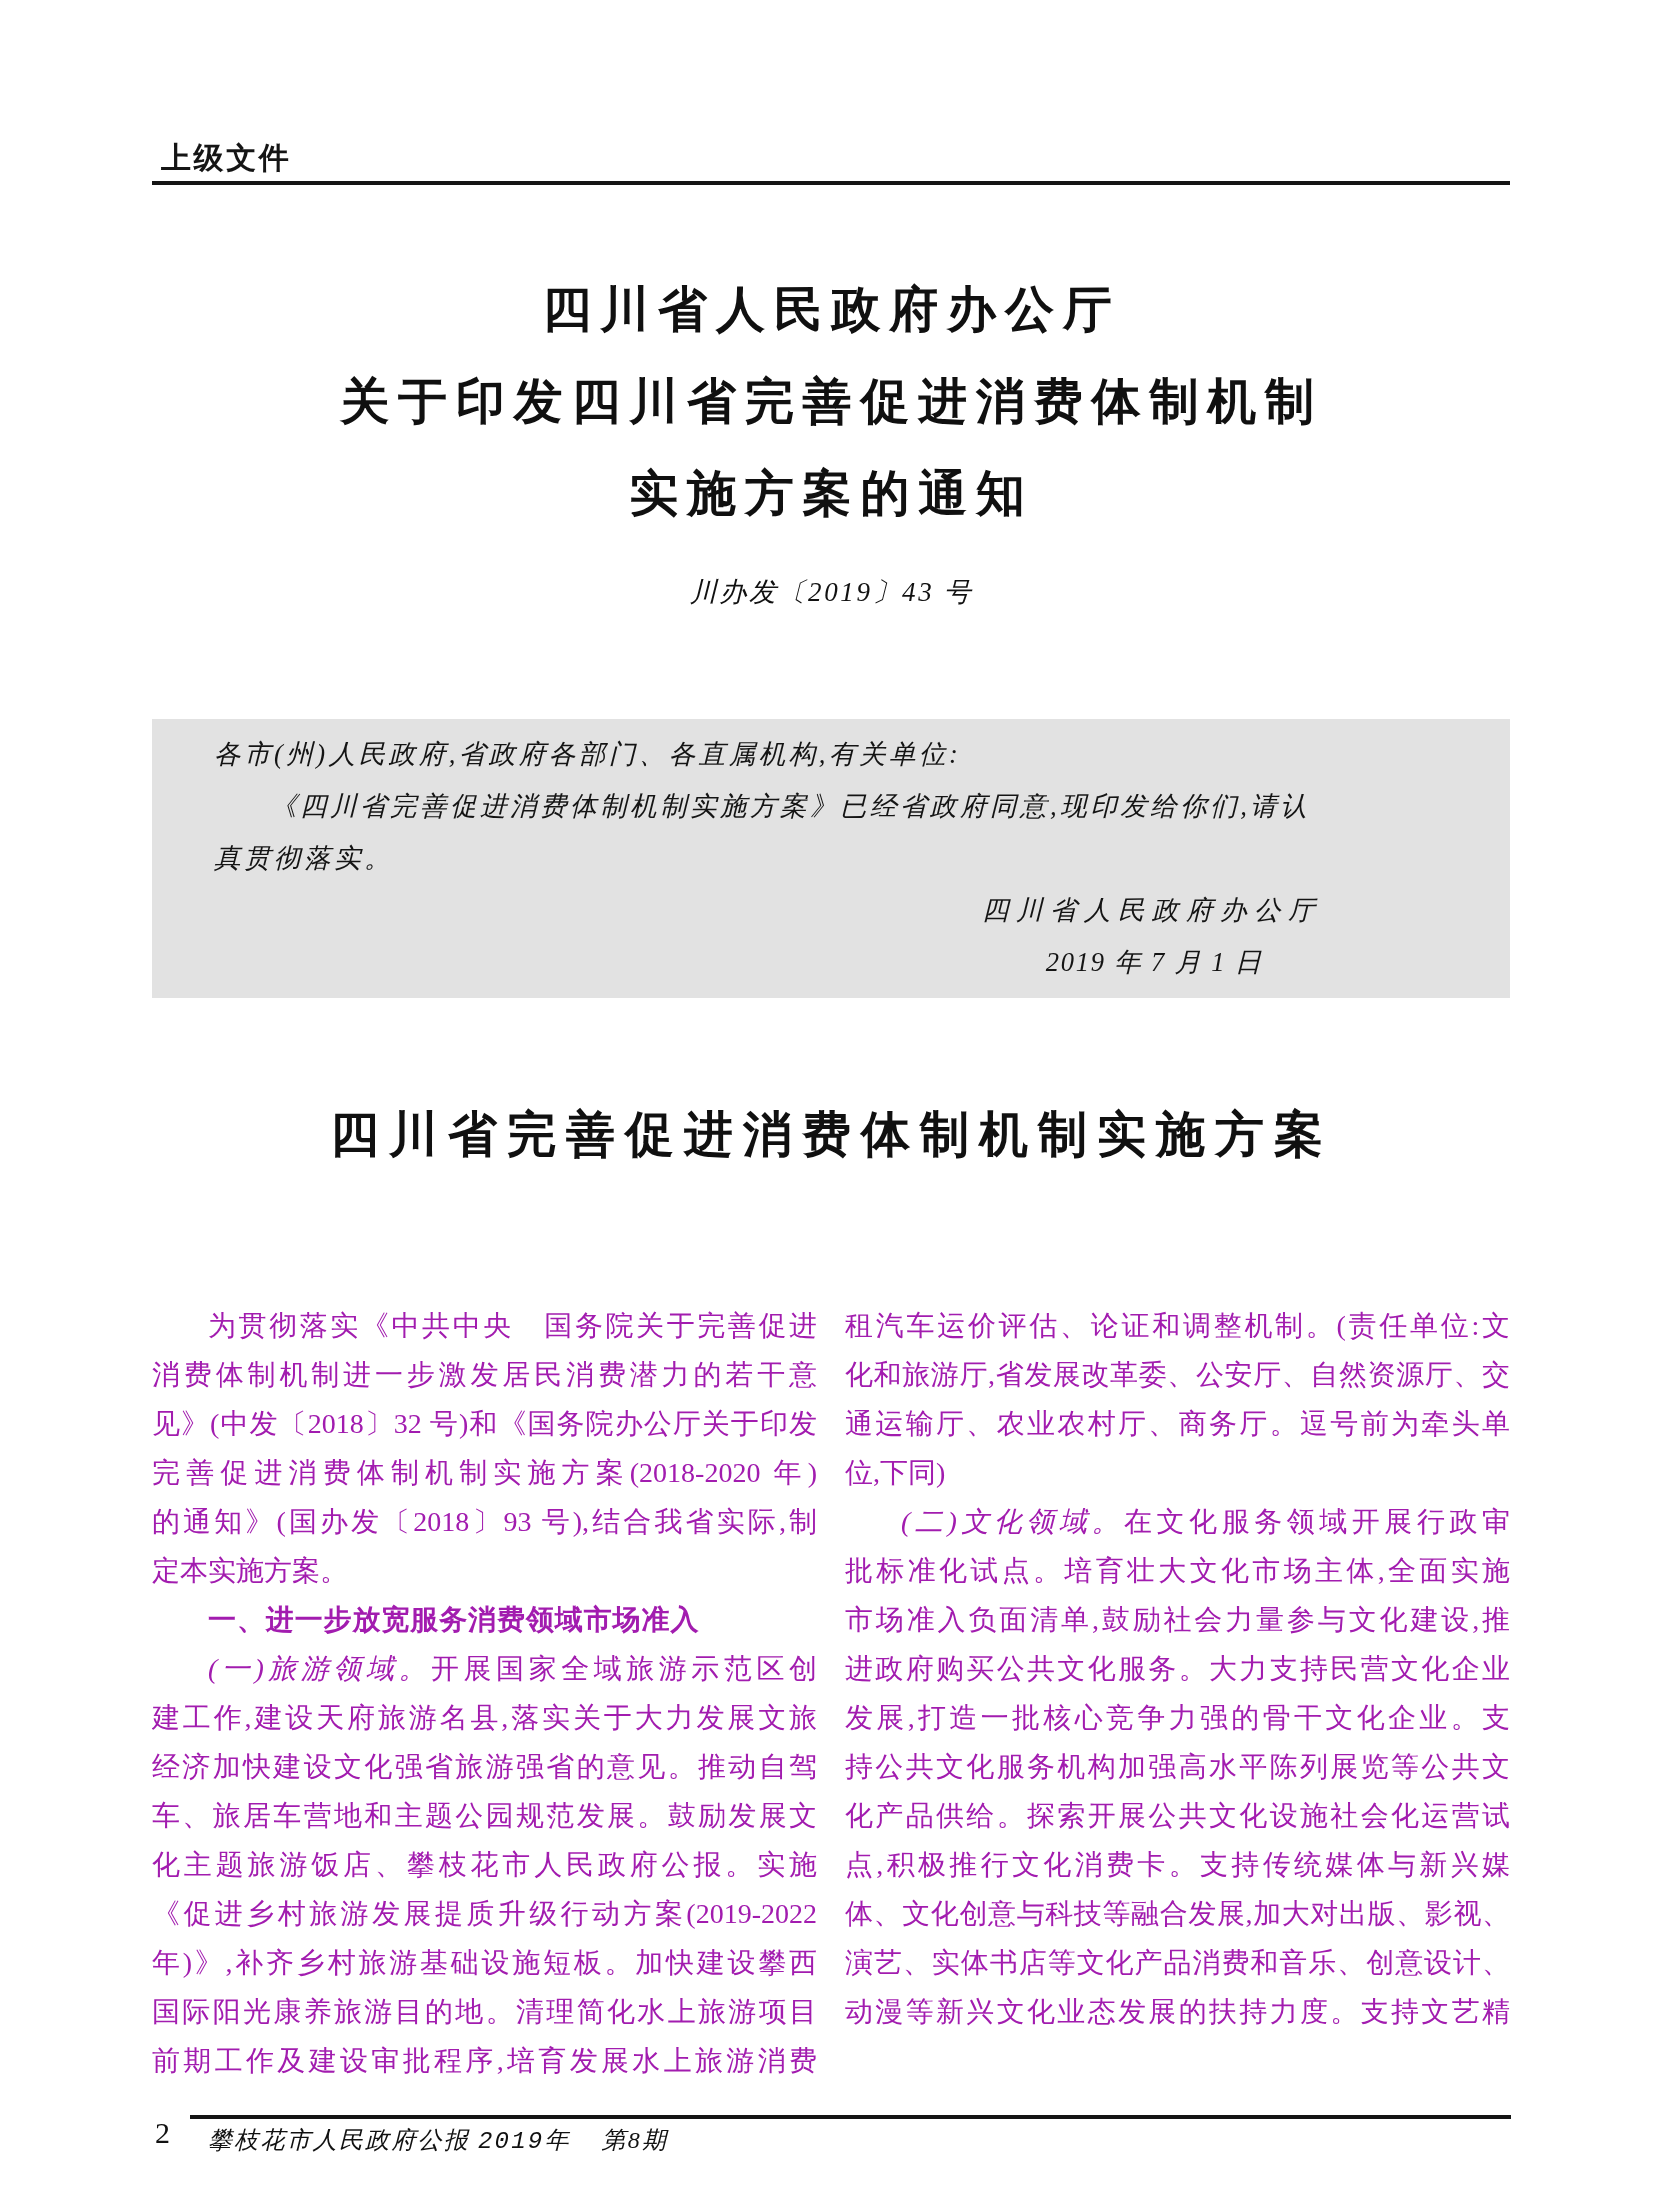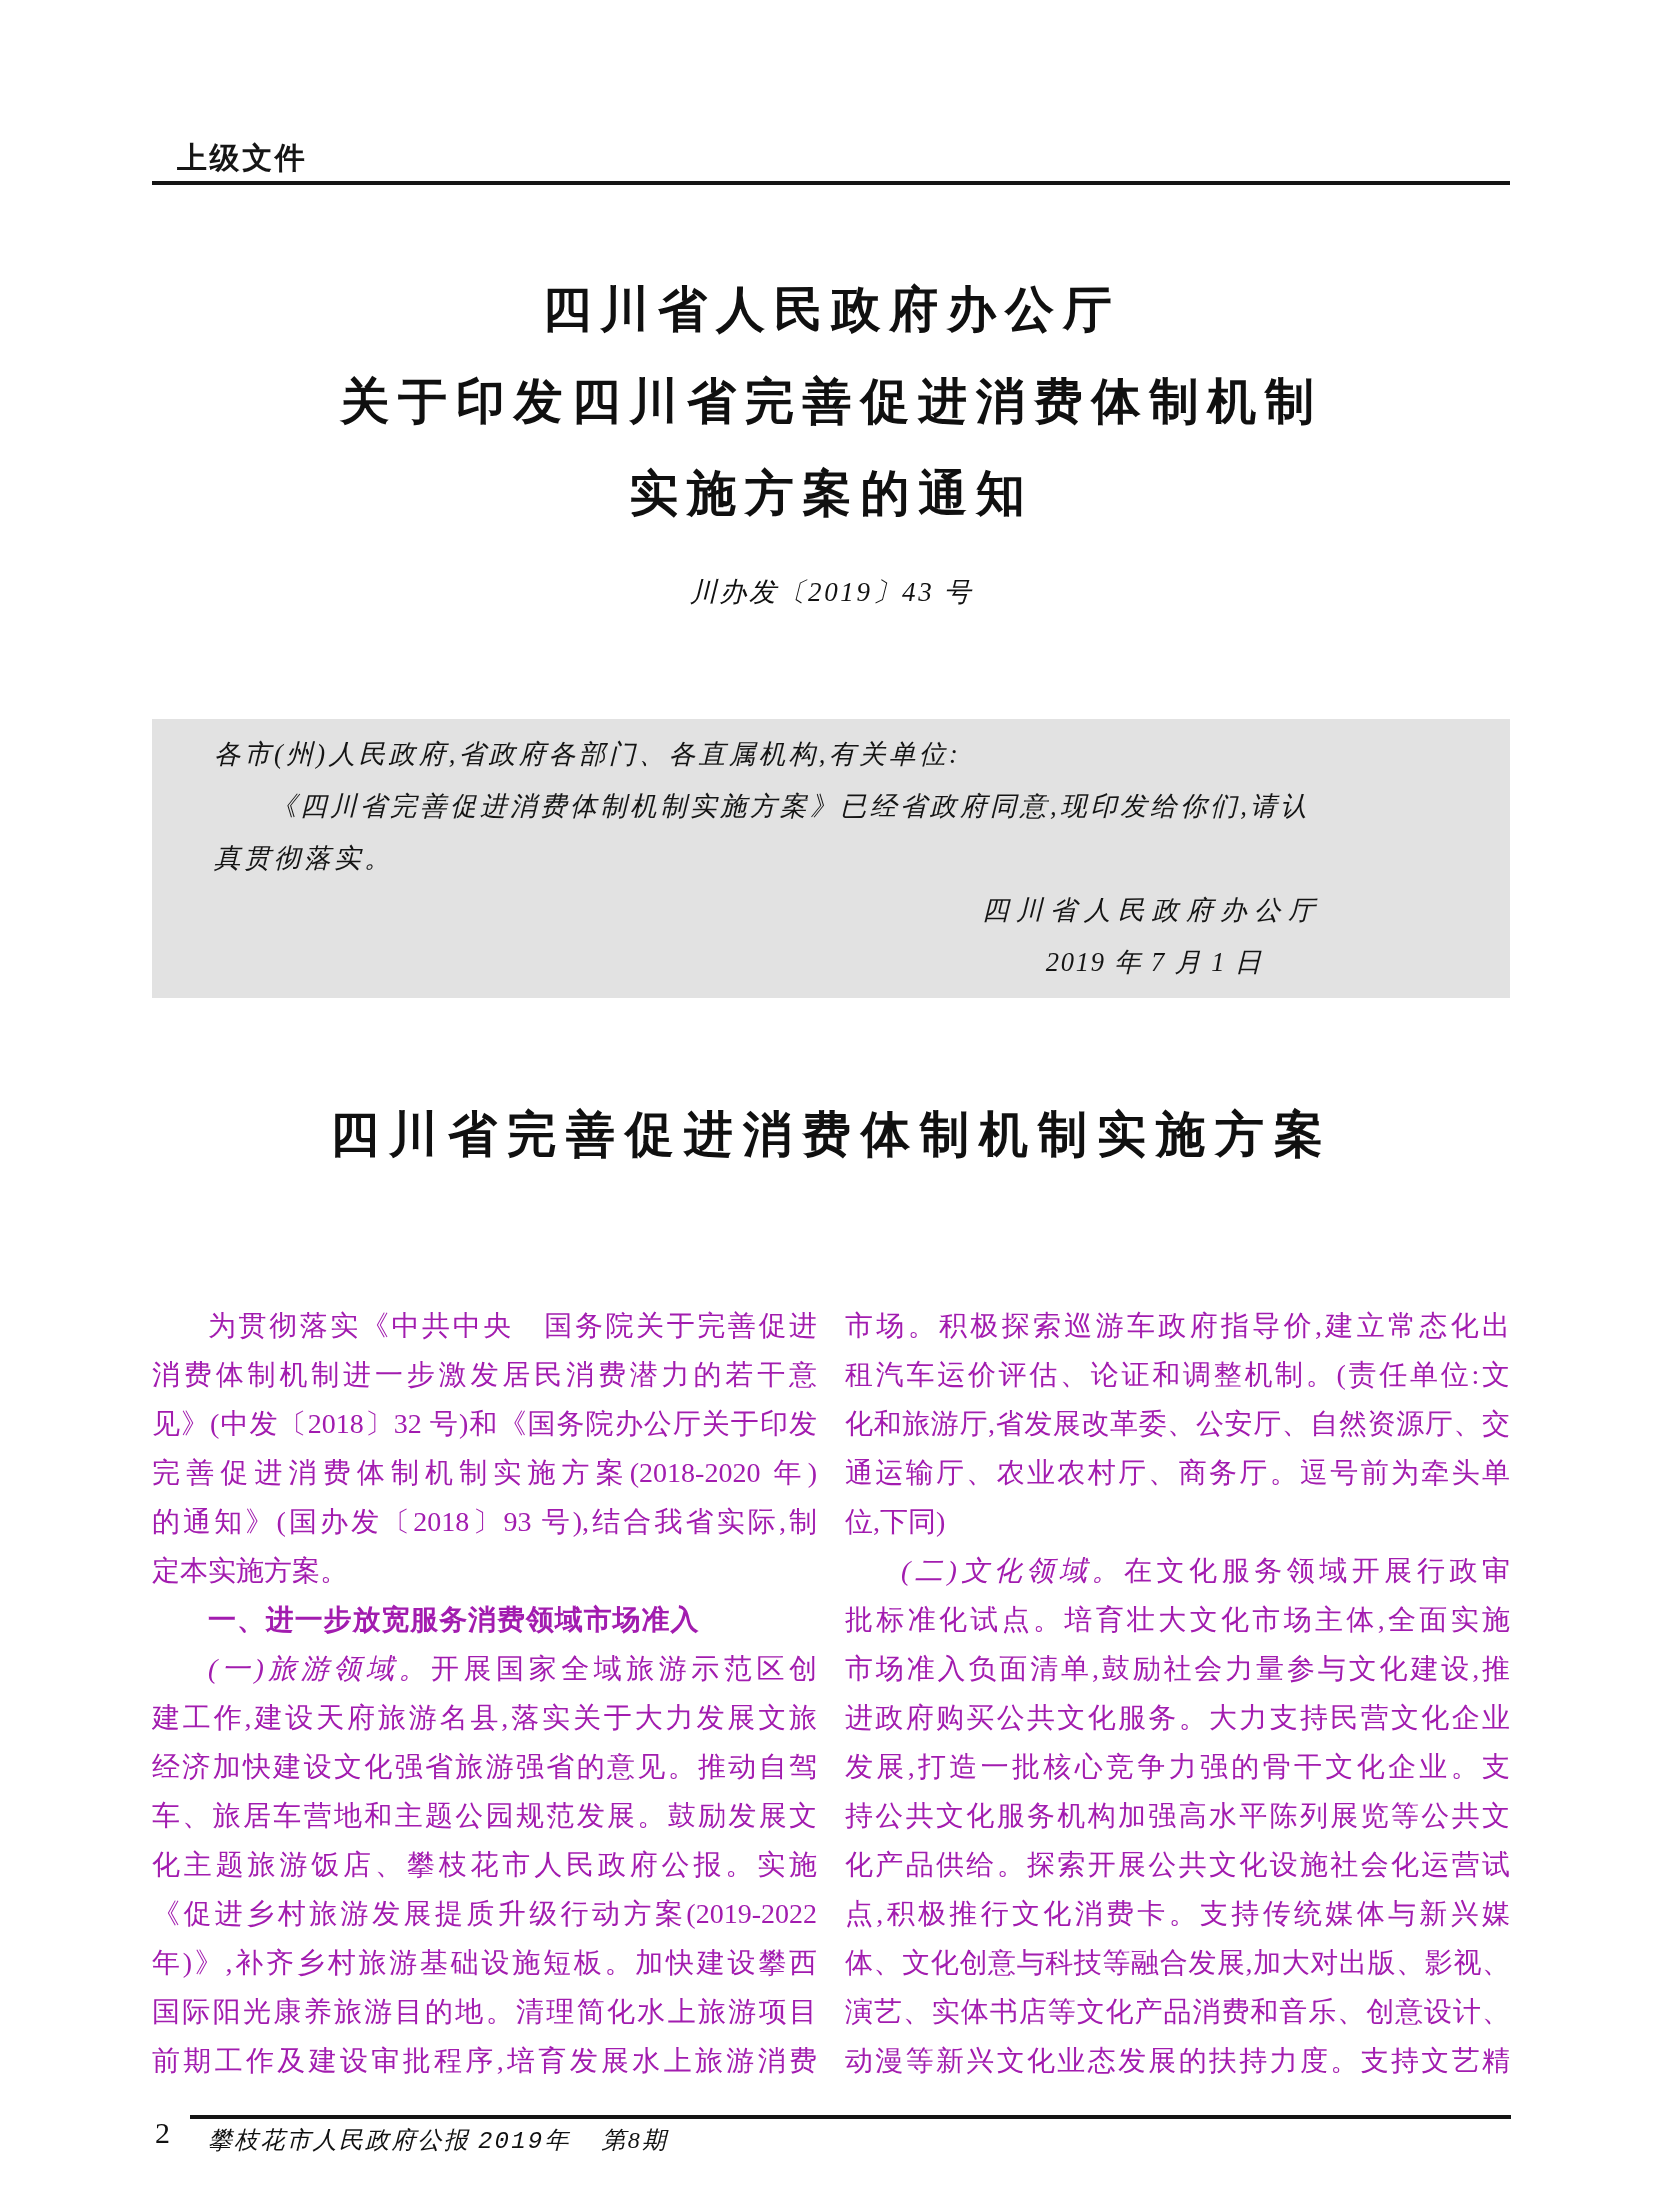--- a/index.html
+++ b/index.html
@@ -3,21 +3,21 @@
 <meta charset="utf-8">
 <style>
   html,body{margin:0;padding:0;background:#888;}
   .page{
     position:relative; width:1663px; height:2296px;
     background:#ffffff; color:#111111; overflow:hidden;
     font-family:"Liberation Serif","DejaVu Serif",serif;
   }
   
   .header-label{
-    position:absolute; left:177px; top:138px;
+    position:absolute; left:161px; top:138px;
     font-family:"Liberation Sans","DejaVu Sans",sans-serif;
     font-weight:bold; font-size:30px; letter-spacing:2.6px; color:#151515;
   }
   .header-rule{
     position:absolute; left:152px; top:181px; width:1358px; height:4px;
     background:#151515;
   }
   
   .notice-title{
     position:absolute; left:0; top:264px; width:100%;
@@ -117,21 +117,20 @@
       <div class="tline just">建工作,建设天府旅游名县,落实关于大力发展文旅</div>
       <div class="tline just">经济加快建设文化强省旅游强省的意见。推动自驾</div>
       <div class="tline just">车、旅居车营地和主题公园规范发展。鼓励发展文</div>
       <div class="tline just">化主题旅游饭店、攀枝花市人民政府公报。实施</div>
       <div class="tline just">《促进乡村旅游发展提质升级行动方案(2019-2022</div>
       <div class="tline just">年)》,补齐乡村旅游基础设施短板。加快建设攀西</div>
       <div class="tline just">国际阳光康养旅游目的地。清理简化水上旅游项目</div>
       <div class="tline just">前期工作及建设审批程序,培育发展水上旅游消费</div>
     </div>
   <div class="col col-right" id="col-right">
-      <div class="tline just">市场。积极探索巡游车政府指导价,建立常态化出</div>
       <div class="tline just">租汽车运价评估、论证和调整机制。(责任单位:文</div>
       <div class="tline just">化和旅游厅,省发展改革委、公安厅、自然资源厅、交</div>
       <div class="tline just">通运输厅、农业农村厅、商务厅。逗号前为牵头单</div>
       <div class="tline">位,下同)</div>
       <div class="tline just indent"><span class="lead">(二)文化领域。</span>在文化服务领域开展行政审</div>
       <div class="tline just">批标准化试点。培育壮大文化市场主体,全面实施</div>
       <div class="tline just">市场准入负面清单,鼓励社会力量参与文化建设,推</div>
       <div class="tline just">进政府购买公共文化服务。大力支持民营文化企业</div>
       <div class="tline just">发展,打造一批核心竞争力强的骨干文化企业。支</div>
       <div class="tline just">持公共文化服务机构加强高水平陈列展览等公共文</div>

